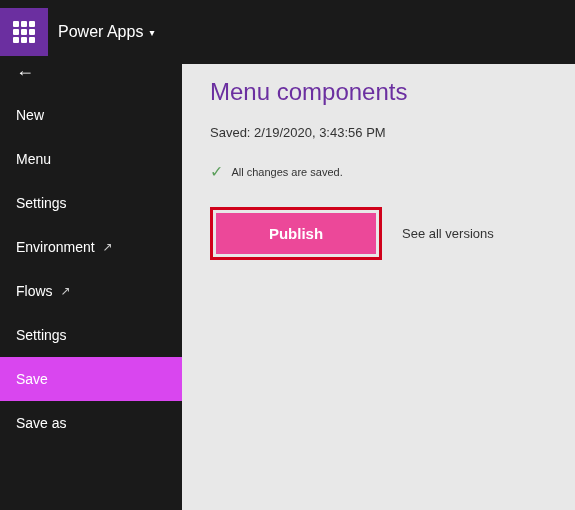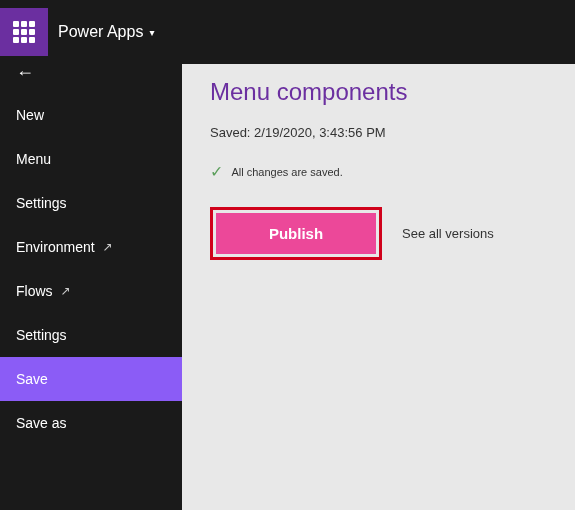--- a/index.html
+++ b/index.html
@@ -89,21 +89,21 @@
     .nav-item {
       padding: 14px 16px;
       color: white;
       font-size: 14px;
       cursor: pointer;
       display: flex;
       align-items: center;
       gap: 8px;
     }
     .nav-item.active {
-      background: #8b5cf6;
+      background: #d946ef;
       align-items: center;
     }
     .ext-icon {
       font-size: 12px;
       color: #ccc;
     }
 
     
     .content-area {
       flex: 1;

